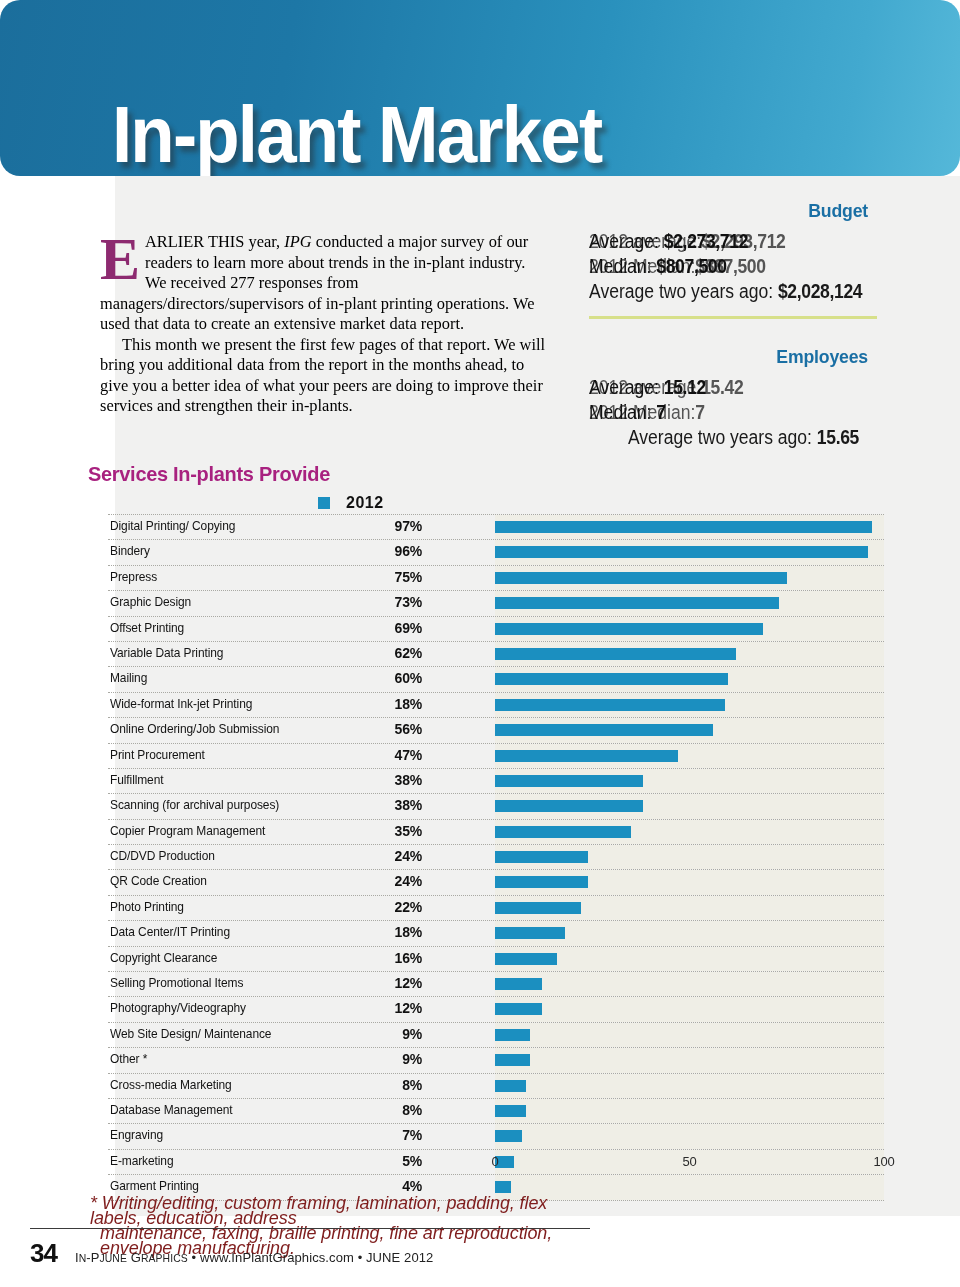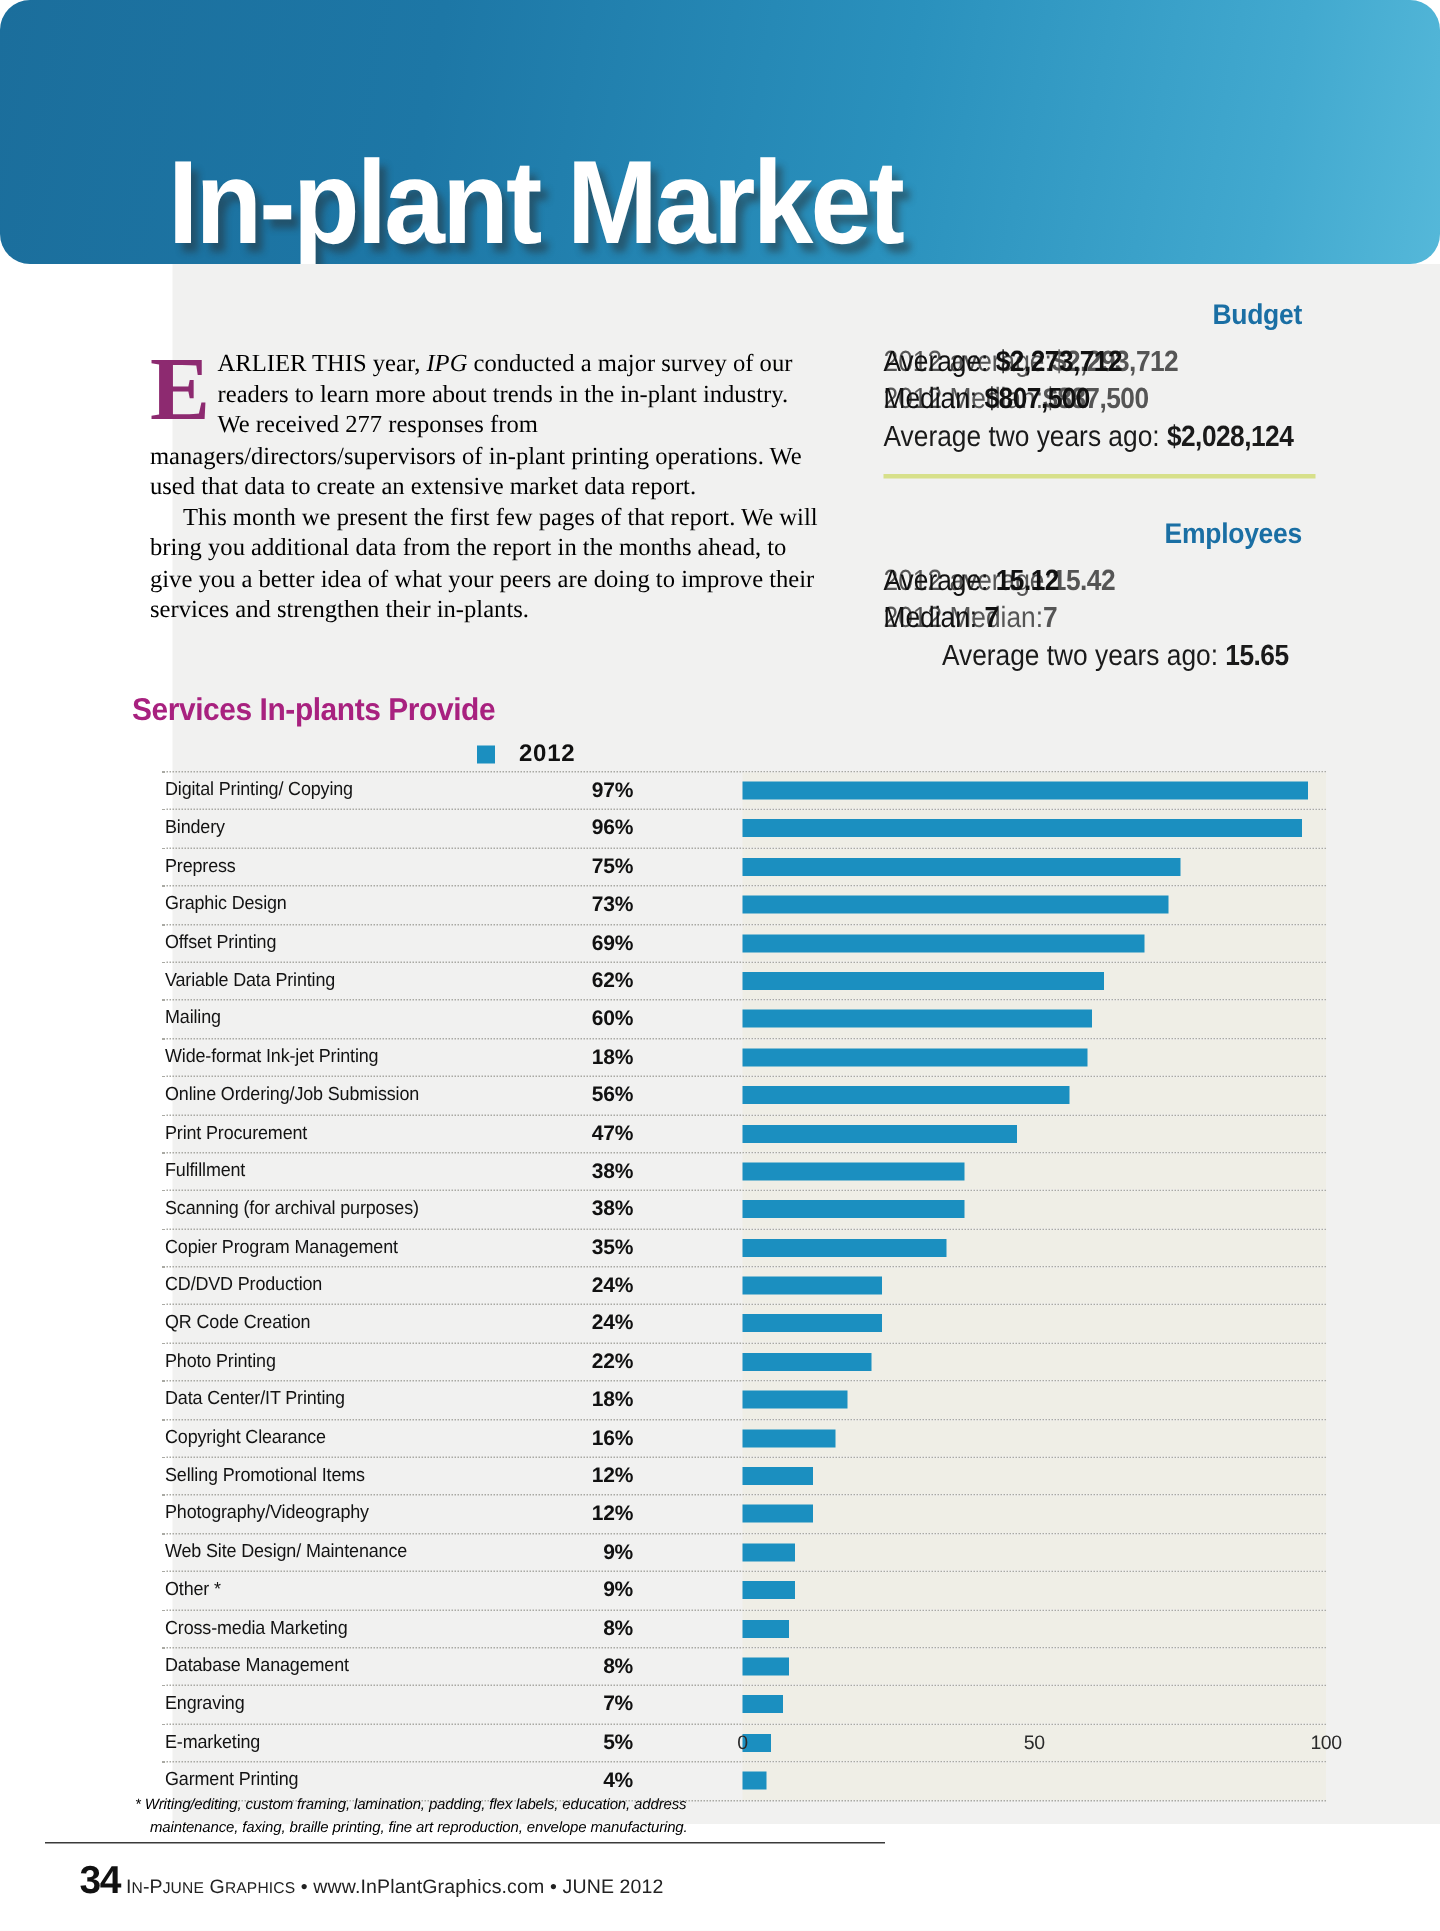--- a/index.html
+++ b/index.html
@@ -208,44 +208,43 @@
     transform: translateX(-50%);
     letter-spacing: -0.3px;
   }
 
   
   #footnote {
     position: absolute;
     left: 90px;
     top: 1196px;
     width: 500px;
-    font-size: 10px;
+    font-size: 18px;
     line-height: 15px;
     font-style: italic;
-    color: #000000;
+    color: #7f1d1d;
     letter-spacing: -0.1px;
   }
   #footnote .indent { padding-left: 10px; display: block; }
 
   
   #footer-rule {
     position: absolute;
     left: 30px;
     top: 1228px;
     width: 560px;
     border-top: 1px solid #3a3a3a;
   }
   #footer {
     position: absolute;
     left: 30px;
     top: 1238px;
     display: flex;
     align-items: baseline;
-    gap: 4px;
-    margin-left: 23px;
+    gap: 18px;
   }
   #page-number {
     font-size: 26px;
     font-weight: bold;
     color: #111111;
     letter-spacing: -1px;
   }
   #footer-text {
     font-size: 13px;
     color: #222222;

